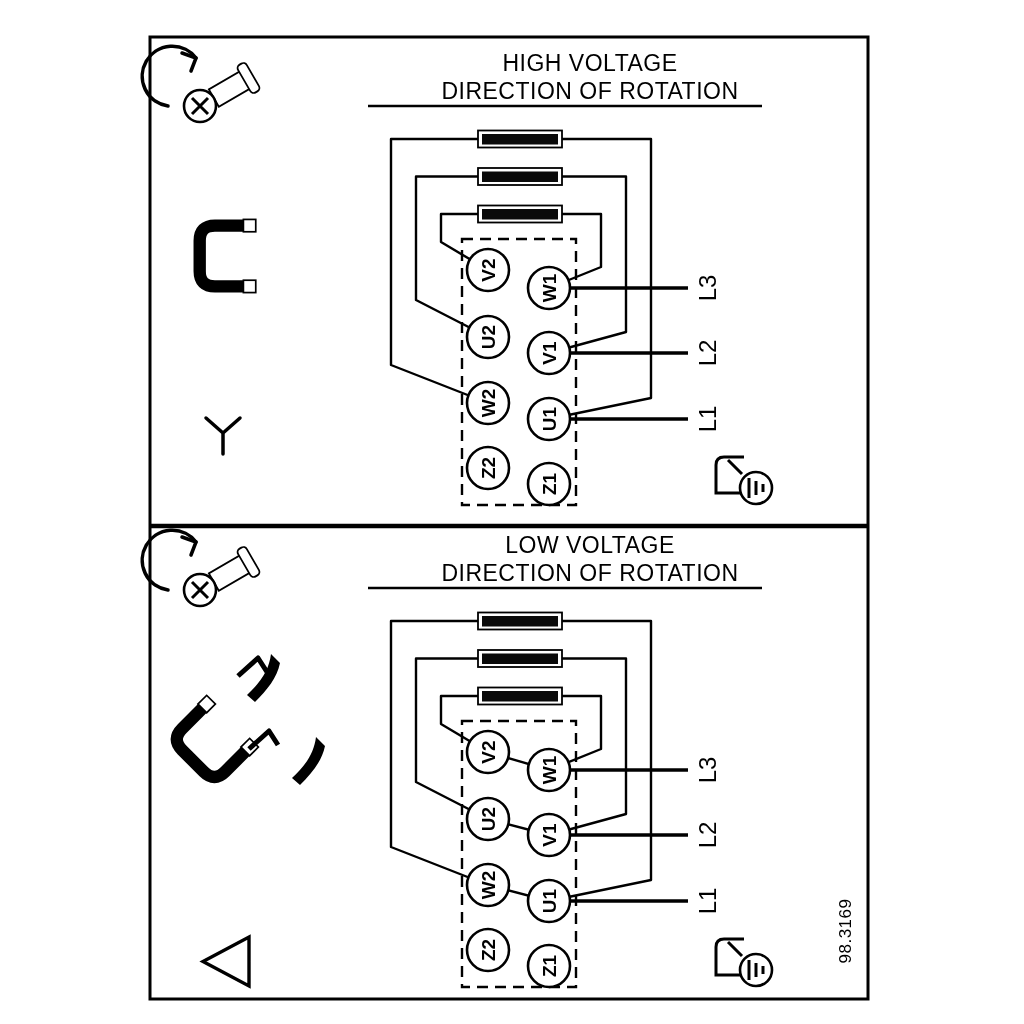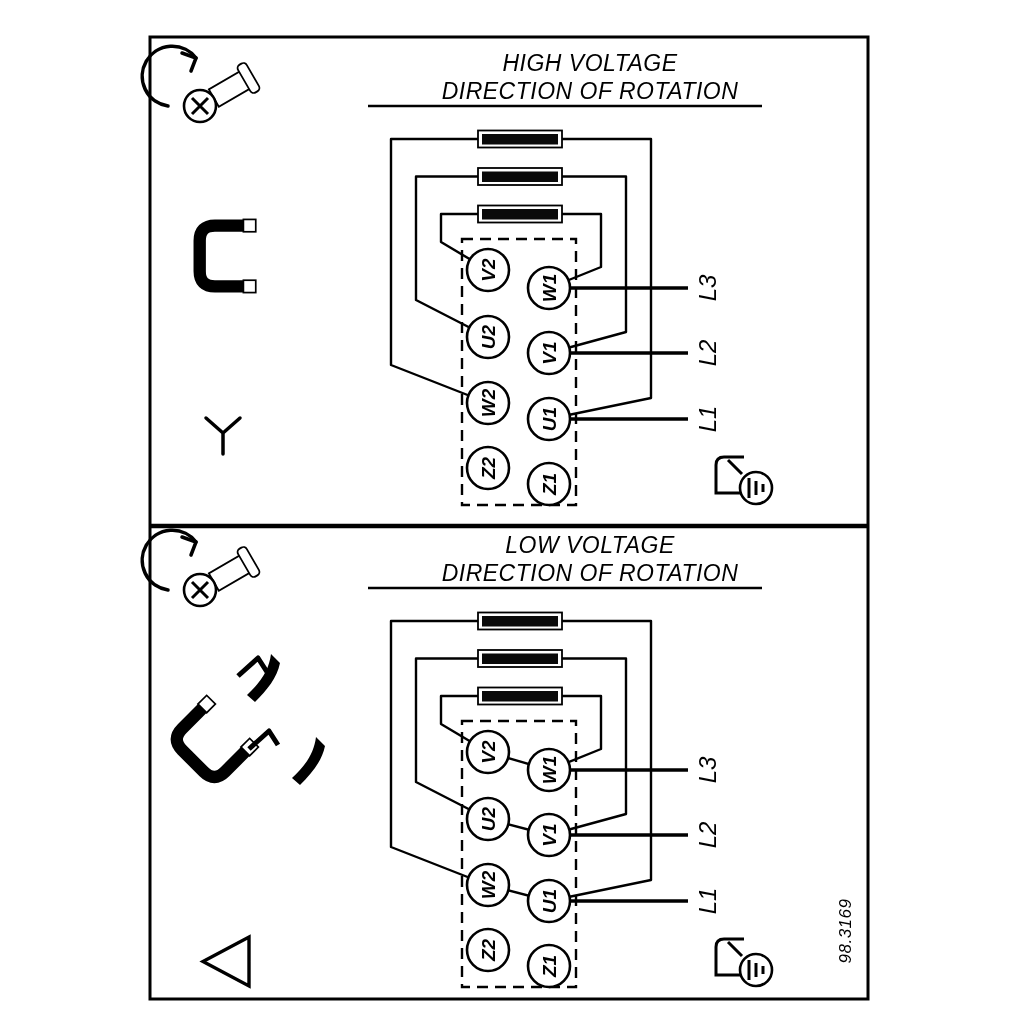--- a/index.html
+++ b/index.html
@@ -1,16 +1,16 @@
 <!DOCTYPE html>
 <html><head>
 <meta charset="utf-8">
 <style>
   html,body{margin:0;padding:0;background:#ffffff;}
-  .stage{width:1024px;height:1024px;position:relative;background:#ffffff;overflow:hidden;font-style:italic;}
+  .stage{width:1024px;height:1024px;position:relative;background:#ffffff;overflow:hidden;}
   svg{position:absolute;left:0;top:0;}
   svg text{font-family:"Liberation Sans", sans-serif;fill:#000;}
   .title{font-size:23px;letter-spacing:.5px;}
   .term{font-size:19px;font-weight:bold;}
   .lline{font-size:24px;}
   .fig{font-size:17px;letter-spacing:.5px;}
   .wire{fill:none;stroke:#000;stroke-width:2.4;stroke-linejoin:round;}
   .supply{stroke:#000;stroke-width:3.4;}
   .dashed{fill:none;stroke:#000;stroke-width:2.4;stroke-dasharray:11 7;}
   .circ{fill:#fff;stroke:#000;stroke-width:2.6;}

